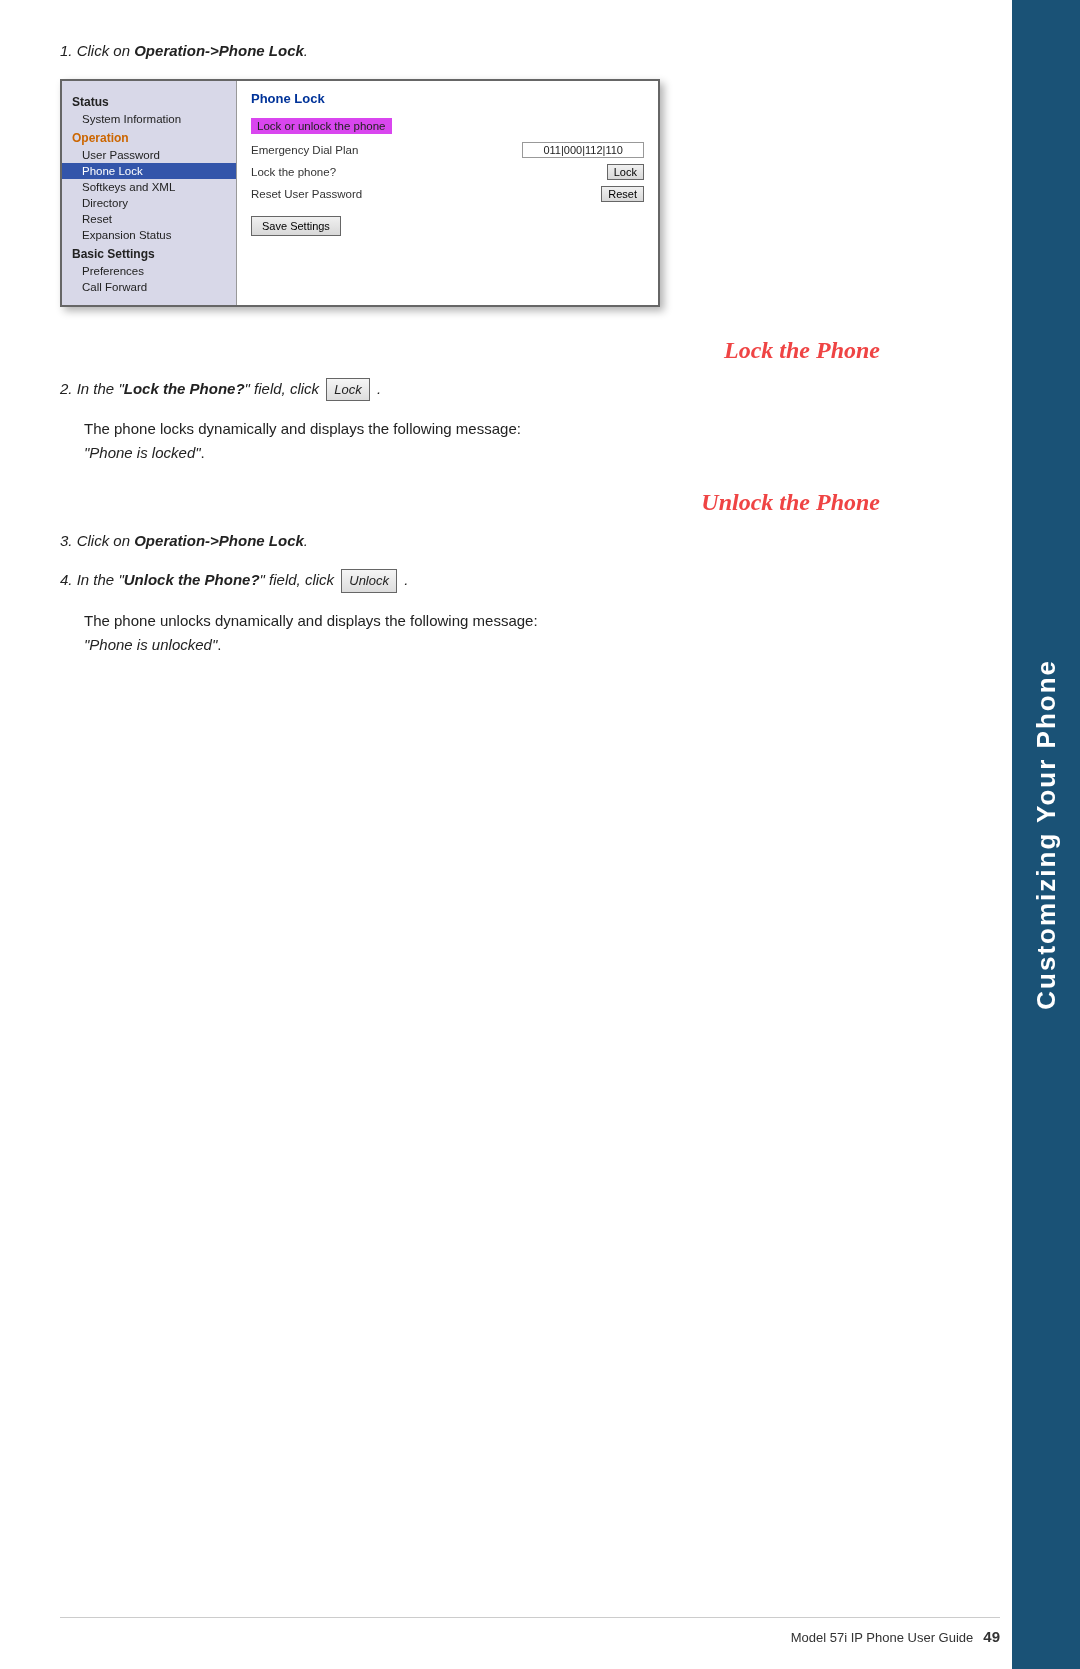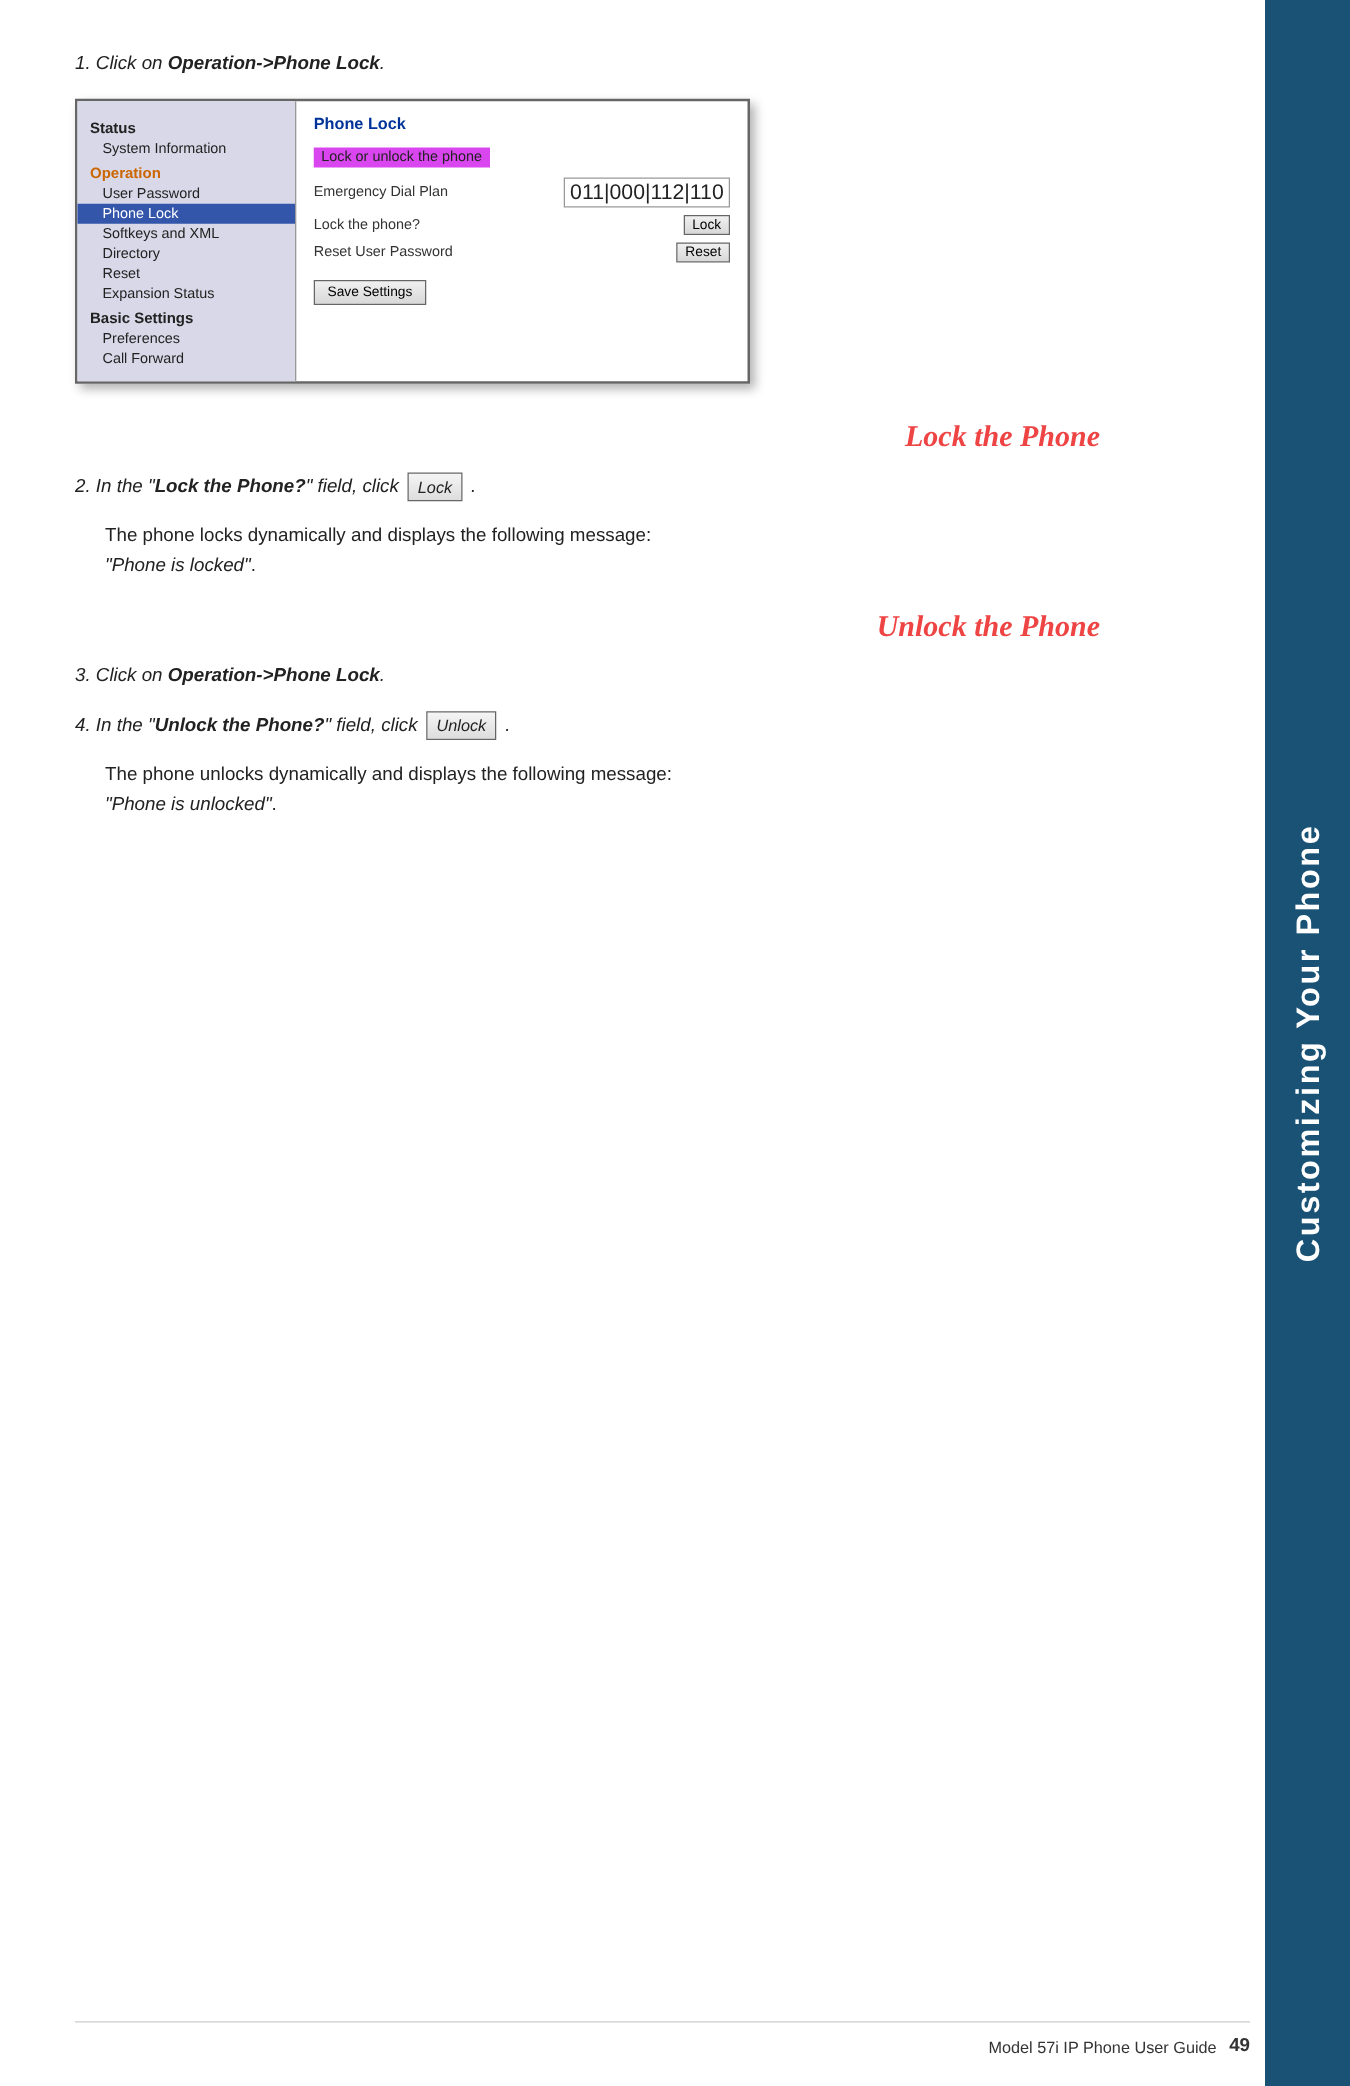--- a/index.html
+++ b/index.html
@@ -56,21 +56,21 @@
       font-size: 15px;
       line-height: 1.5;
       font-style: italic;
     }
     .step-text b { font-weight: bold; }
 
     
     .webui-screenshot {
       border: 2px solid #666;
       background: #fff;
-      width: 540px;
+      width: 600px;
       margin-bottom: 30px;
       display: flex;
       box-shadow: 4px 4px 8px rgba(0,0,0,0.3);
     }
     .webui-sidebar {
       background: #d8d8e8;
       width: 175px;
       padding: 10px 0;
       border-right: 1px solid #999;
       flex-shrink: 0;
@@ -114,22 +114,22 @@
       align-items: center;
       margin-bottom: 6px;
       font-size: 11.5px;
     }
     .webui-field-label {
       flex: 1;
       color: #333;
     }
     .webui-field-value {
       border: 1px solid #999;
-      padding: 1px 4px;
-      font-size: 17px;
+      padding: 1px 20px;
+      font-size: 11px;
       background: #fff;
       min-width: 80px;
     }
     .webui-btn {
       border: 1px solid #666;
       background: linear-gradient(to bottom, #f0f0f0, #d8d8d8);
       padding: 1px 6px;
       font-size: 11px;
       cursor: pointer;
     }

